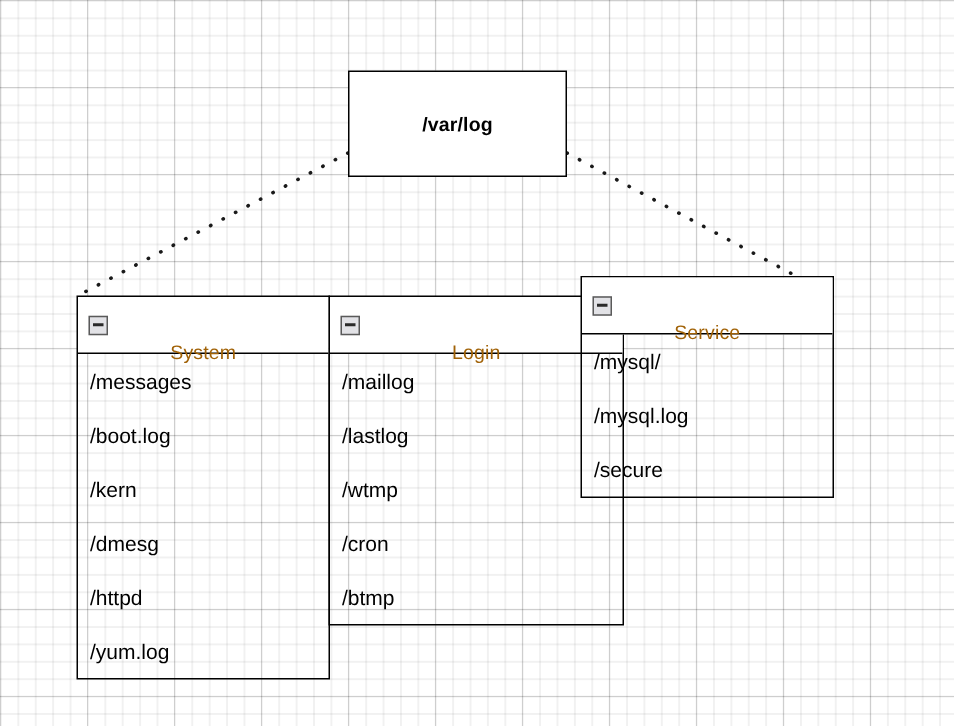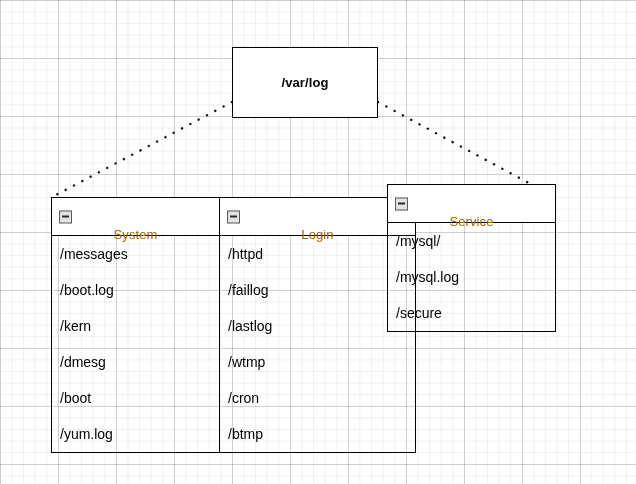--- a/index.html
+++ b/index.html
@@ -147,35 +147,34 @@
       <span class="collapse-icon">
         <span class="bar"></span>
       </span>
       <span class="cat-title">System</span>
     </div>
     <ul class="cat-items">
       <li>/messages</li>
       <li>/boot.log</li>
       <li>/kern</li>
       <li>/dmesg</li>
-      <li>/boot</li>
+      <li>/httpd</li>
       <li>/yum.log</li>
     </ul>
   </div>
 
   <div class="cat-box col1">
     <div class="cat-header">
       <span class="collapse-icon">
         <span class="bar"></span>
       </span>
       <span class="cat-title">Login</span>
     </div>
     <ul class="cat-items">
-      <li>/httpd</li>
-      <li>/faillog</li>
+      <li>/maillog</li>
       <li>/lastlog</li>
       <li>/wtmp</li>
       <li>/cron</li>
       <li>/btmp</li>
     </ul>
   </div>
 
   <div class="cat-box col2">
     <div class="cat-header">
       <span class="collapse-icon">

